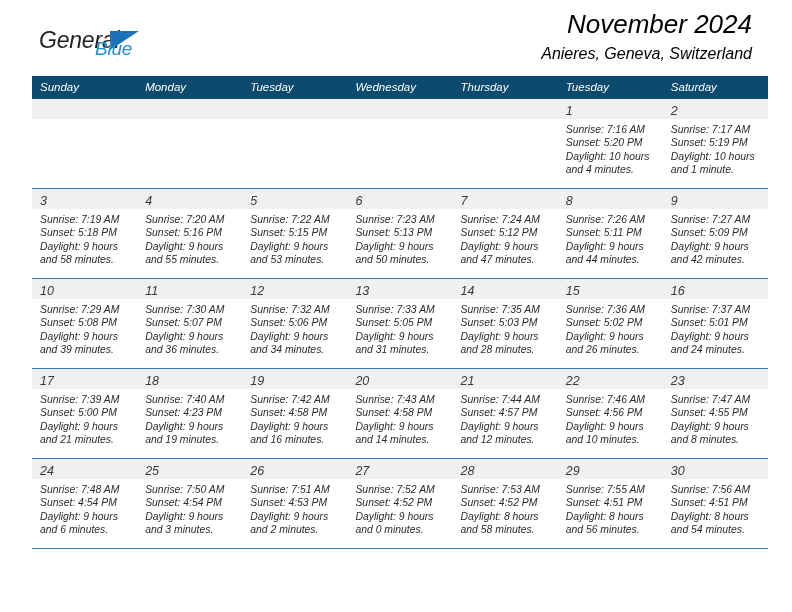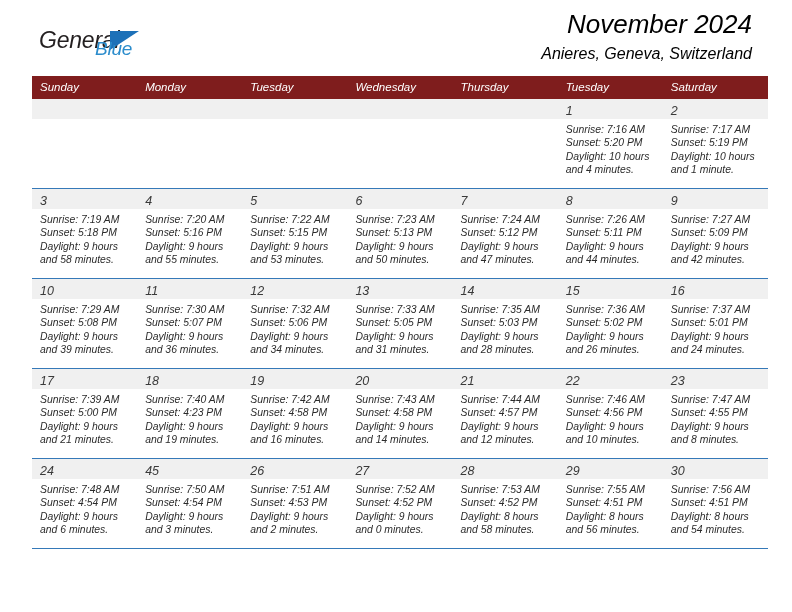--- a/index.html
+++ b/index.html
@@ -87,21 +87,21 @@
   }
 
   
   .calendar {
     width: 736px;
     border-collapse: collapse;
     table-layout: fixed;
   }
 
   .dow-row th {
-    background: #7f1d1d;
+    background: #0c4a6e;
     color: #ffffff;
     font-size: 11.5px;
     font-weight: normal;
     text-align: left;
     padding: 5px 0 6px 8px;
     height: 11px;
     border: none;
   }
 
   .week-row td {
@@ -415,21 +415,21 @@
           <td>
             <div class="daynum-band"><span class="daynum">24</span></div>
             <div class="cell-body">
               <div class="cell-line">Sunrise: 7:48 AM</div>
               <div class="cell-line">Sunset: 4:54 PM</div>
               <div class="cell-line">Daylight: 9 hours</div>
               <div class="cell-line">and 6 minutes.</div>
             </div>
           </td>
           <td>
-            <div class="daynum-band"><span class="daynum">45</span></div>
+            <div class="daynum-band"><span class="daynum">25</span></div>
             <div class="cell-body">
               <div class="cell-line">Sunrise: 7:50 AM</div>
               <div class="cell-line">Sunset: 4:54 PM</div>
               <div class="cell-line">Daylight: 9 hours</div>
               <div class="cell-line">and 3 minutes.</div>
             </div>
           </td>
           <td>
             <div class="daynum-band"><span class="daynum">26</span></div>
             <div class="cell-body">

